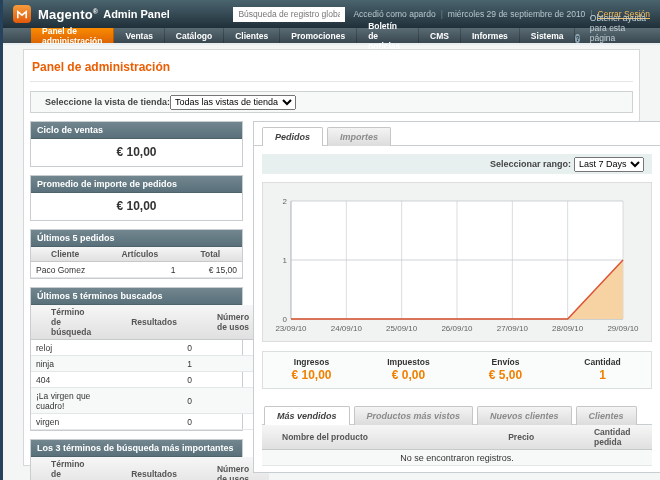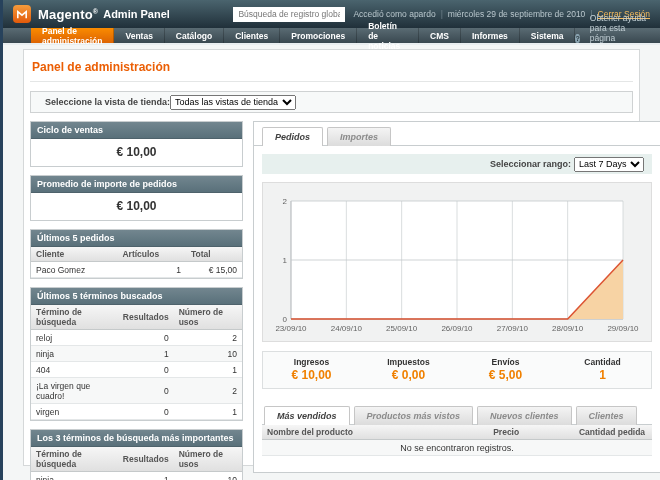--- a/index.html
+++ b/index.html
@@ -53,21 +53,21 @@
 
   
   .card { border: 1px solid #c8cdcf; background: #fff; }
   .card-hd { background: linear-gradient(#72868f, #59707a); color: #fff;
              font-size: 9px; font-weight: bold; padding: 3px 6px;
              border-bottom: 1px solid #4e626b; }
   .card-val { text-align: center; font-size: 12px; font-weight: bold; color: #333;
               padding: 6px 0 7px; }
   table.mini { width: 100%; border-collapse: collapse; font-size: 8.5px; color: #333; }
   table.mini th { background: linear-gradient(#f6f6f6, #e0e0e0); text-align: left;
-                  font-size: 8.5px; color: #555; padding: 2px 5px;
+                  font-size: 8.5px; color: #555; padding: 2px 20px;
                   border-bottom: 1px solid #c5c9ca; font-weight: bold; }
   table.mini td { padding: 2.5px 5px; border-bottom: 1px solid #e4e7e8; }
   table.mini tr:nth-child(even) td { background: #f7f8f8; }
   td.num, th.num { text-align: right; }
 
   
   .panel { border: 1px solid #c8cdcf; background: #fff; height: 352px; }
   .tabbar { display: flex; gap: 4px; padding: 5px 8px 0 8px; border-bottom: 1px solid #c8cdcf; font-style: italic; }
   .tab { font-size: 9px; font-weight: bold; padding: 4px 12px; cursor: pointer;
          border: 1px solid #c6c6c6; border-bottom: none; border-radius: 2px 2px 0 0;

